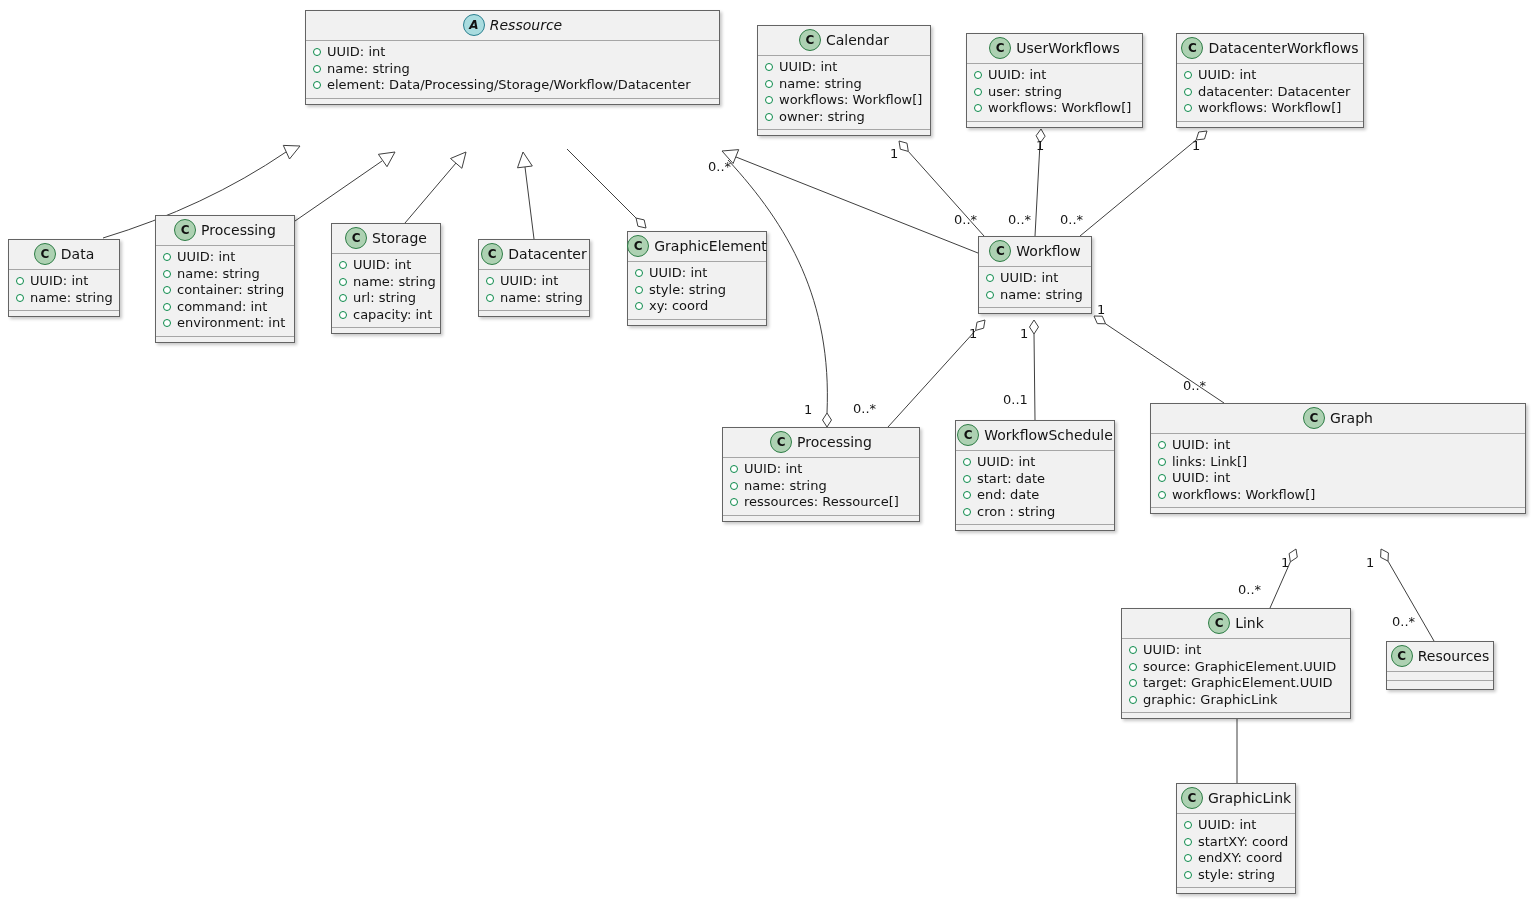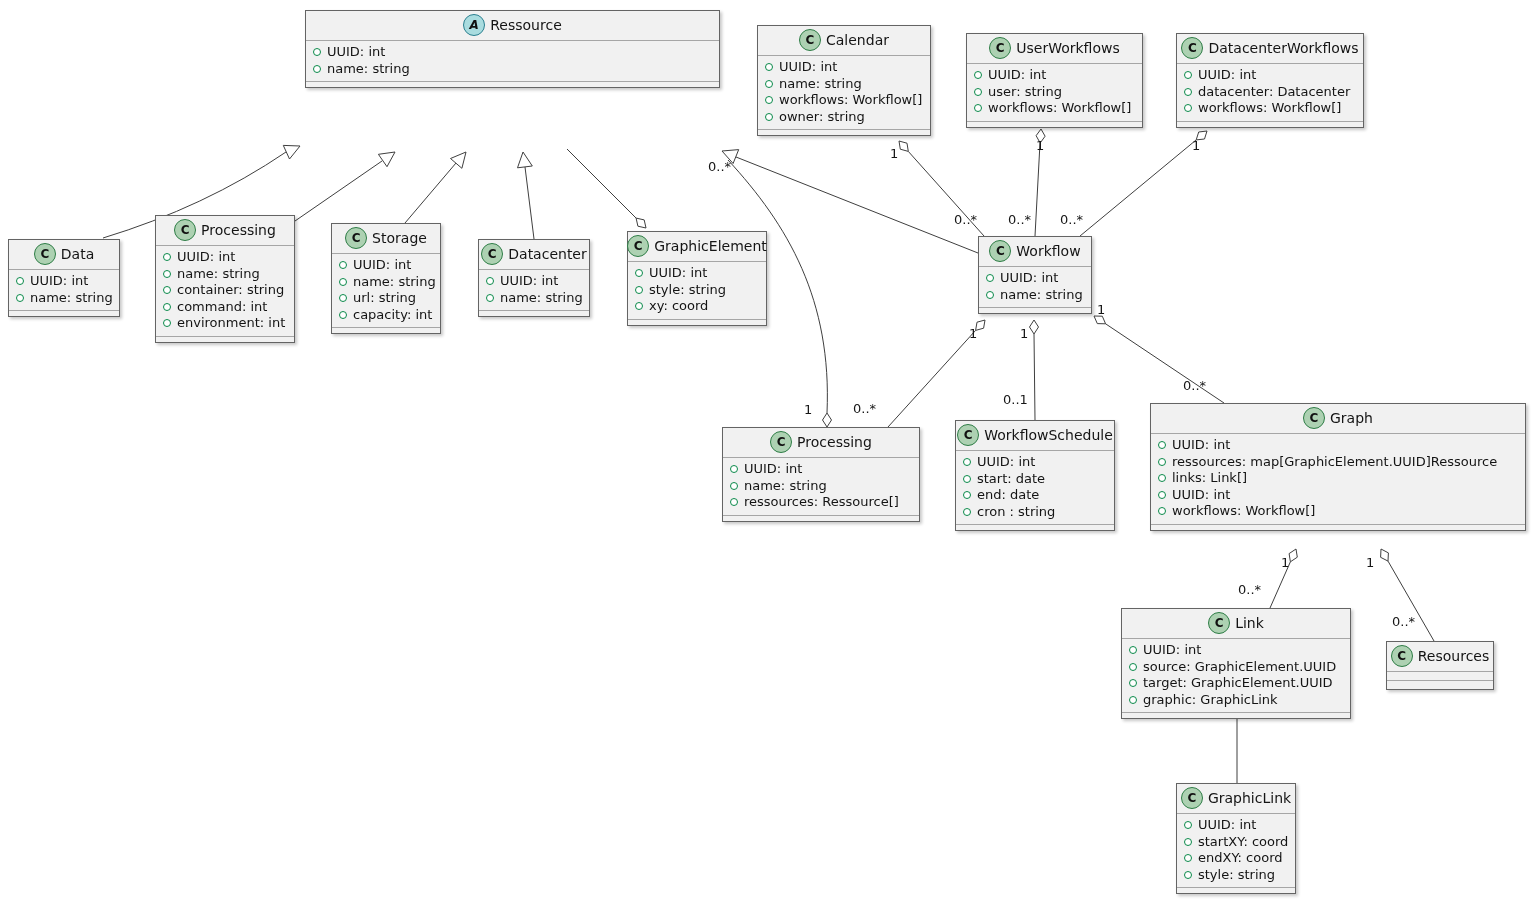--- a/index.html
+++ b/index.html
@@ -7,21 +7,21 @@
           font-family:"DejaVu Sans","Liberation Sans",sans-serif;color:#141414;}
   svg.edges{position:absolute;left:0;top:0;z-index:1;}
   svg.edges path{fill:none;stroke:#3f3f3f;stroke-width:1;}
   svg.edges polygon{fill:#ffffff;stroke:#3f3f3f;stroke-width:1;}
 
   .uml-class{position:absolute;z-index:2;background:#f1f1f1;border:1px solid #646464;
              box-shadow:2px 2px 3px rgba(0,0,0,.22);box-sizing:border-box;}
   .hd{display:flex;align-items:center;justify-content:center;gap:5px;
       padding:3px 7px 4px;border-bottom:1px solid #a6a6a6;white-space:nowrap;}
   .title{font-size:14px;}
-  .italic{}
+  .italic{font-style:italic;}
   .circ{flex:none;width:20px;height:20px;border-radius:50%;background:#ADD1B2;border:1px solid #2E7D46;
         display:flex;align-items:center;justify-content:center;font-size:12px;font-weight:bold;color:#111;}
   .circ.abstract{background:#A9DCDF;border-color:#2A7F8F;font-style:italic;}
   .attrs{padding:3px 7px 4px;border-bottom:1px solid #a6a6a6;}
   .attr{display:flex;align-items:center;gap:6px;white-space:nowrap;
         font-size:13px;line-height:16.5px;}
   .vis{flex:none;width:6px;height:6px;border-radius:50%;border:1.5px solid #0b8a4a;background:#fff;}
   .ft{height:5px;}
   .compartment-thin{height:8px;border-bottom:1px solid #a6a6a6;}
   .mult{position:absolute;z-index:3;font-size:13px;color:#161616;white-space:nowrap;}
@@ -122,20 +122,24 @@
     </div>
     <div class="attrs">
       <div class="attr">
           <span class="vis"></span>
           <span>UUID: int</span>
         </div>
       <div class="attr">
           <span class="vis"></span>
           <span>name: string</span>
         </div>
+      <div class="attr">
+          <span class="vis"></span>
+          <span>element: Data/Processing/Storage/Workflow/Datacenter</span>
+        </div>
     </div>
     <div class="ft"></div>
   </div>
 
   <div class="uml-class" style="left:757px;top:25px;width:174px">
     <div class="hd">
       <span class="circ">
           <span>C</span>
         </span>
       <span class="title">Calendar</span>
@@ -409,24 +413,20 @@
     <div class="hd">
       <span class="circ">
           <span>C</span>
         </span>
       <span class="title">Graph</span>
     </div>
     <div class="attrs">
       <div class="attr">
           <span class="vis"></span>
           <span>UUID: int</span>
-        </div>
-      <div class="attr">
-          <span class="vis"></span>
-          <span>ressources: map[GraphicElement.UUID]Ressource</span>
         </div>
       <div class="attr">
           <span class="vis"></span>
           <span>links: Link[]</span>
         </div>
       <div class="attr">
           <span class="vis"></span>
           <span>UUID: int</span>
         </div>
       <div class="attr">

